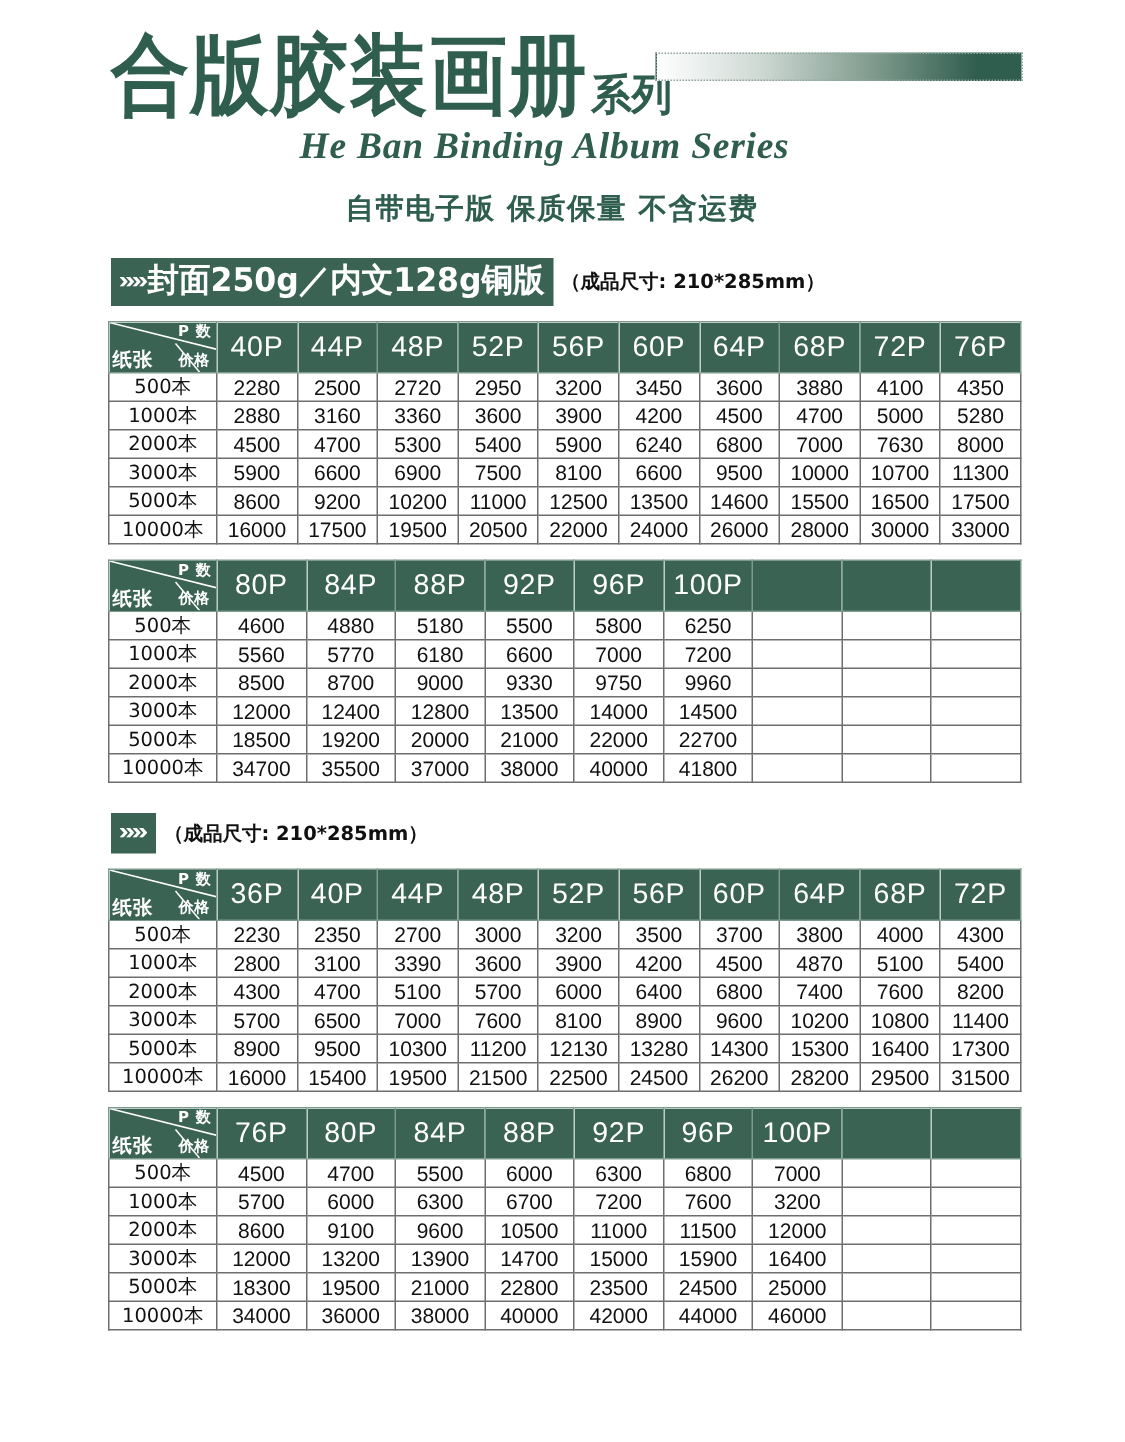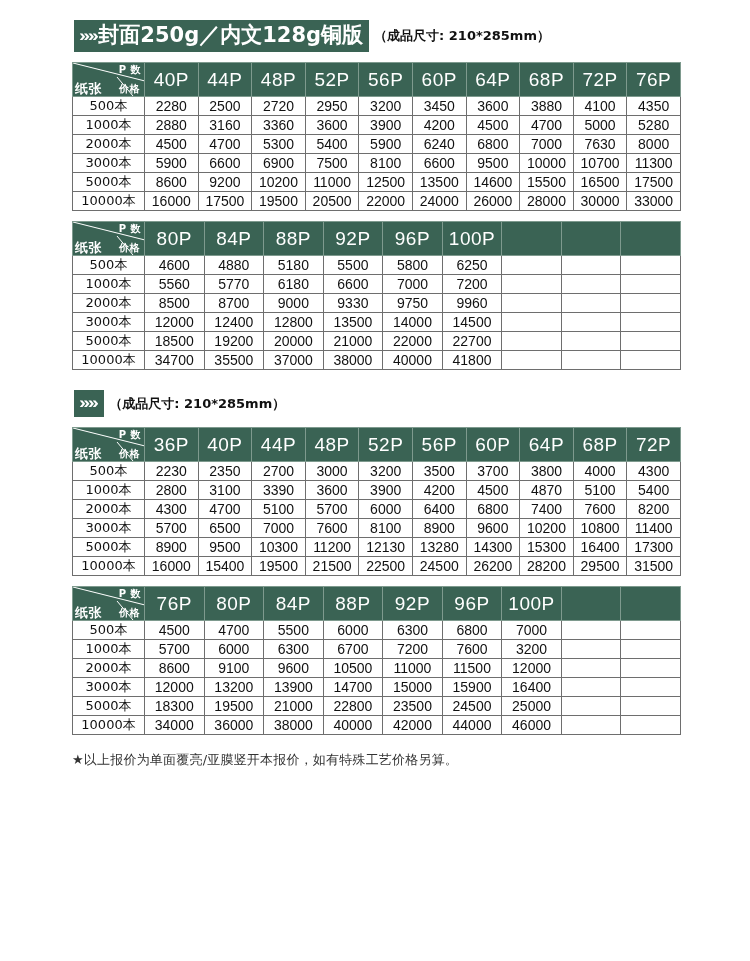--- a/index.html
+++ b/index.html
@@ -188,20 +188,29 @@
     color: #333333;
     letter-spacing: 0.2px;
   }
   .star { font-size: 13px; color: #333333; }
 </style>
 </head>
 <body>
 
 <div class="page">
 
+  <div class="header">
+    <div class="title-row">
+      <span class="main-title">合版胶装画册</span>
+      <span class="sub-title">系列</span>
+      <div class="deco-bar"></div>
+    </div>
+    <div class="script-line">He Ban Binding Album Series</div>
+    <div class="tagline">自带电子版  保质保量  不含运费</div>
+  </div>
 
   <div id="sections-root">
       <div class="section">
         <div class="section-head">
           <div class="section-banner">
             <span class="chevrons">››››</span>
             <span class="banner-text">封面250g／内文128g铜版</span>
           </div>
           <span class="section-note">（成品尺寸: 210*285mm）</span>
         </div>
@@ -681,17 +690,14 @@
                 <td>46000</td>
                 <td class="empty"></td>
                 <td class="empty"></td>
               </tr>
             </tbody>
           </table>
         </div>
       </div>
     </div>
 
-  <div class="footer-note">
-    <span class="star">★</span><span>以上报价为单面覆亮/亚膜竖开本报价，如有特殊工艺价格另算。</span>
-  </div>
 
 </div>
 
 </body></html>

